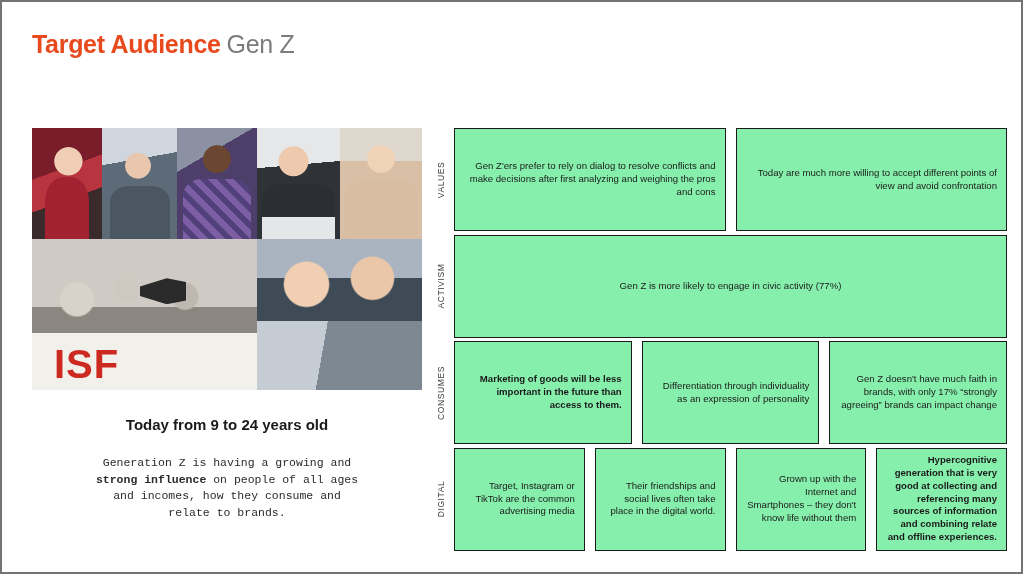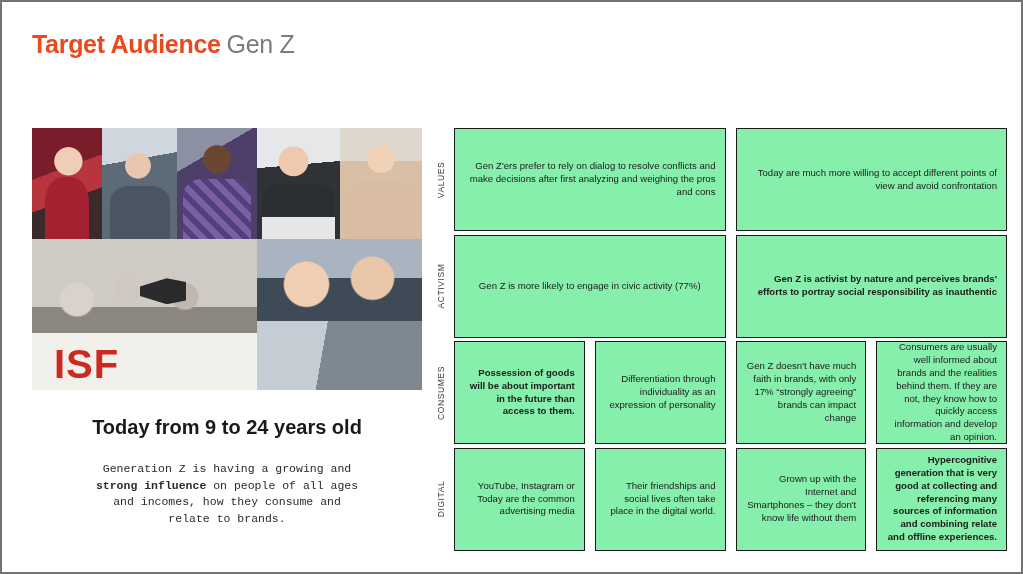--- a/index.html
+++ b/index.html
@@ -171,21 +171,21 @@
     position:absolute; right: 2%; bottom: 8%;
     width: 54%; height: 16px;
     background: #8f9aa6;
     transform: rotate(-12deg);
     border-radius: 8px;
   }
 
   .caption {
     margin-top: 26px;
     text-align: center;
-    font-size: 20px;
+    font-size: 15px;
     font-weight: bold;
     color: #1a1a1a;
   }
   .blurb {
     margin: 22px auto 0;
     width: 265px;
     text-align: center;
     font-size: 11.5px;
     line-height: 1.45;
     color: #2b2b2b;
@@ -288,38 +288,36 @@
         </div>
       <div class="cell">Gen Z'ers prefer to rely on dialog to resolve conflicts and make decisions after first analyzing and weighing the pros and cons</div>
       <div class="cell">Today are much more willing to accept different points of view and avoid confrontation</div>
     </div>
 
     <div class="row">
       <div class="row-label">
           <span>ACTIVISM</span>
         </div>
       <div class="cell">Gen Z is more likely to engage in civic activity (77%)</div>
-      <div class="cell bold">Gen Z is activist by nature and perceives brands' efforts to portray social responsibility as inauthentic</div>
     </div>
 
     <div class="row">
       <div class="row-label">
           <span>CONSUMES</span>
         </div>
-      <div class="cell bold">Possession of goods will be about important in the future than access to them.</div>
+      <div class="cell bold">Marketing of goods will be less important in the future than access to them.</div>
       <div class="cell">Differentiation through individuality as an expression of personality</div>
       <div class="cell">Gen Z doesn't have much faith in brands, with only 17% “strongly agreeing” brands can impact change</div>
-      <div class="cell">Consumers are usually well informed about brands and the realities behind them. If they are not, they know how to quickly access information and develop an opinion.</div>
     </div>
 
     <div class="row">
       <div class="row-label">
           <span>DIGITAL</span>
         </div>
-      <div class="cell">YouTube, Instagram or Today are the common advertising media</div>
+      <div class="cell">Target, Instagram or TikTok are the common advertising media</div>
       <div class="cell">Their friendships and social lives often take place in the digital world.</div>
       <div class="cell">Grown up with the Internet and Smartphones – they don't know life without them</div>
       <div class="cell bold">Hypercognitive generation that is very good at collecting and referencing many sources of information and combining relate and offline experiences.</div>
     </div>
 
   </div>
 
 </div>
 
 </body></html>

